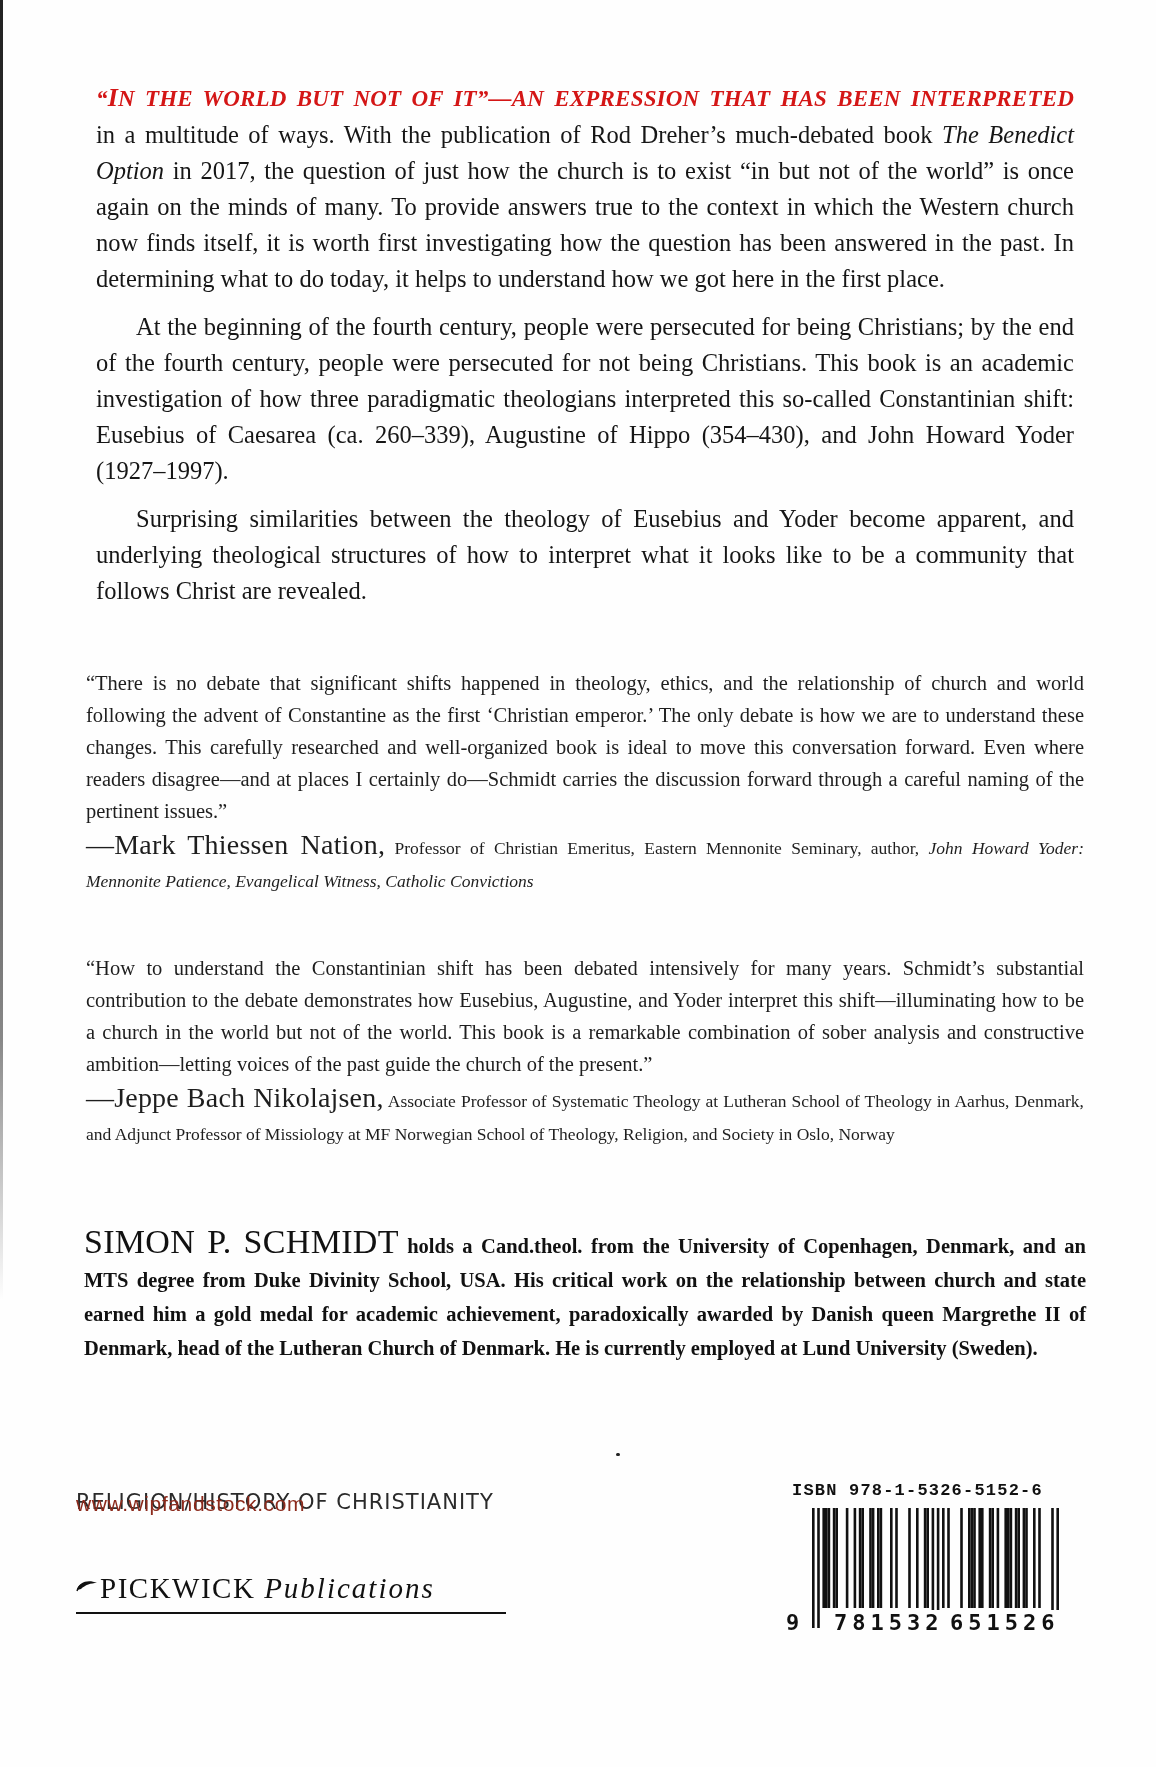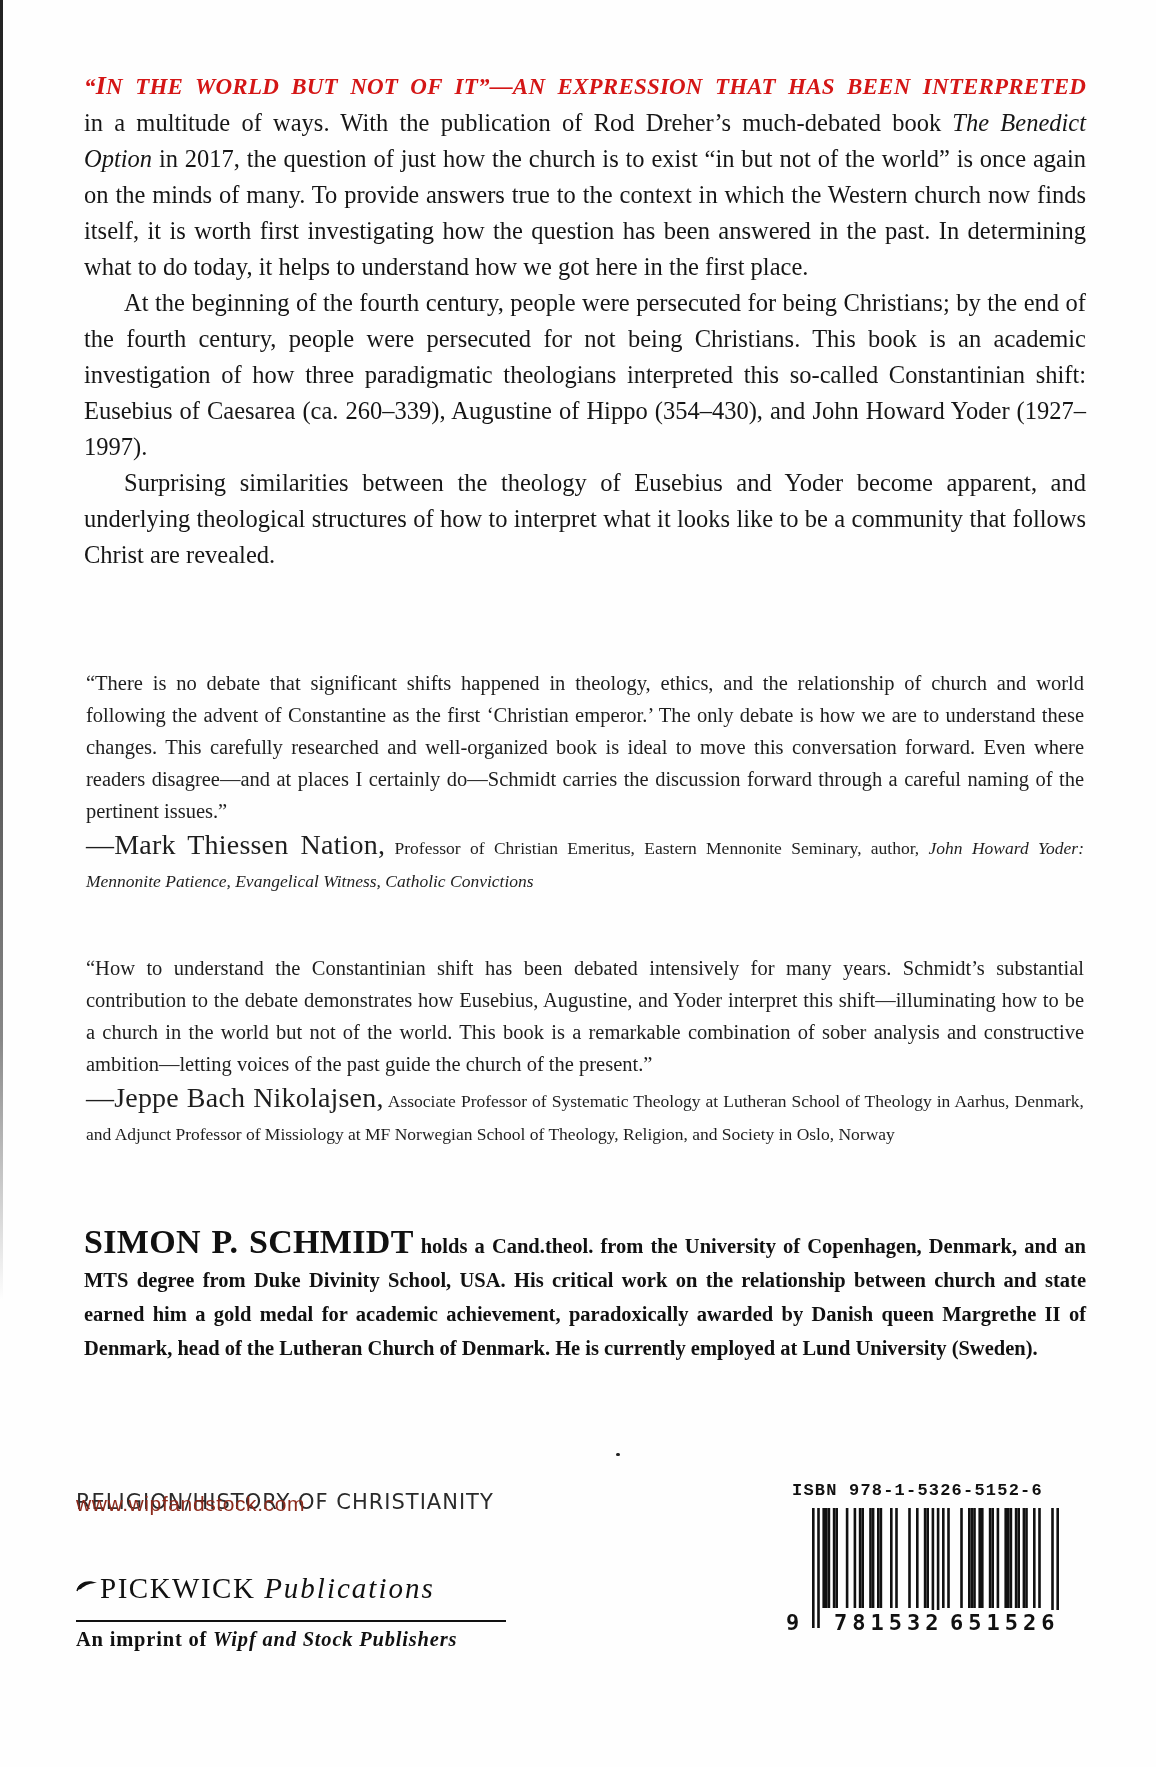--- a/index.html
+++ b/index.html
@@ -9,21 +9,21 @@
   }
   .left-edge {
     position: absolute; left: 0; top: 0; width: 3px; height: 1300px;
     background: linear-gradient(to bottom, #222 0%, #444 50%, #888 80%, rgba(200,200,200,0) 100%);
   }
   .blurb {
     position: absolute; left: 84px; top: 68px; width: 1002px;
     font-family: "Liberation Serif", serif; font-size: 24.5px; line-height: 36px;
     text-align: justify; color: #161616;
   }
-  .blurb p { margin: 0; }
+  .blurb p { margin: 12px; }
   .blurb p.indent { text-indent: 40px; margin-top: 0; }
   .lead {
     color: #d41616; font-style: italic; font-weight: bold; font-size: 23px;
     letter-spacing: 0.2px; display: block; text-align: justify; text-align-last: justify;
   }
   .lead .sc-big { font-size: 26px; }
   .blurb em { font-style: italic; }
 
   .praise {
     position: absolute; left: 84px; width: 1002px;
@@ -36,38 +36,38 @@
   .praise .cred { font-size: 17.5px; }
   #praise1 { top: 665px; }
   #praise2 { top: 950px; }
 
   .bio {
     position: absolute; left: 84px; top: 1225px; width: 1002px;
     font-family: "Liberation Serif", serif; font-size: 20.5px; line-height: 34px;
     text-align: justify; color: #111; font-weight: bold;
   }
   .bio p { margin: 0; }
-  .bio .bio-name { font-size: 34px; font-weight: bold; letter-spacing: 0.3px; }
+  .bio .bio-name { font-size: 34px; font-weight: normal; letter-spacing: 0.3px; }
 
   .category {
     position: absolute; left: 76px; top: 1490px;
     font-family: "DejaVu Sans", sans-serif; font-size: 21px; letter-spacing: 1px;
     color: #2a2a2a; font-weight: normal;
   }
   .url {
     position: absolute; left: 76px; top: 1492px;
     font-family: Liberation Sans, sans-serif; font-size: 21px; letter-spacing: 0.6px;
     color: #8c2a1c;
   }
   .publisher {
     position: absolute; left: 76px; top: 1572px; width: 430px;
     font-family: "Liberation Serif", serif; color: #111;
   }
   .publisher .logo-line {
-    font-size: 29px; letter-spacing: 1.5px; padding-bottom: 15px;
+    font-size: 29px; letter-spacing: 1.5px; padding-bottom: 7px;
     border-bottom: 2px solid #111; white-space: nowrap;
   }
   .publisher .logo-line .pub-italic { font-style: italic; letter-spacing: 2px; }
   .publisher .leaf { display: inline-block; width: 22px; height: 14px; vertical-align: 6px; margin-right: 2px; }
   .publisher .imprint {
     margin-top: 6px; font-size: 20.5px; letter-spacing: 0.8px; font-weight: bold; white-space: nowrap;
   }
   .publisher .imprint em { font-style: italic; }
 
   .isbn-block { position: absolute; left: 784px; top: 1478px; width: 300px; height: 180px; }
@@ -123,23 +123,20 @@
 <div class="category">RELIGION/HISTORY OF CHRISTIANITY</div>
 <div class="url">www.wipfandstock.com</div>
 
 <div class="publisher">
   <div class="logo-line">
     <svg class="leaf" viewBox="0 0 22 14">
       <path d="M1 12 C3 4, 12 1, 21 5 C15 5, 9 7, 5 11 Z" fill="#111"></path>
       <path d="M1 13 C2 10, 3 8, 5 7" stroke="#111" stroke-width="1.4" fill="none"></path>
     </svg><span>PICKWICK</span>&nbsp;<span class="pub-italic">Publications</span>
   </div>
-  <div class="imprint">
-    <span>An imprint of </span><em>Wipf and Stock Publishers</em>
-  </div>
 </div>
 
 <div class="isbn-block">
   <div class="isbn-text">ISBN 978-1-5326-5152-6</div>
   <svg class="barcode-svg" id="barcode" width="300" height="130">
       <rect x="28.00" y="0" width="2.60" height="120" fill="#111"></rect>
       <rect x="33.20" y="0" width="2.60" height="120" fill="#111"></rect>
       <rect x="38.40" y="0" width="2.60" height="100" fill="#111"></rect>
       <rect x="41.00" y="0" width="2.60" height="100" fill="#111"></rect>
       <rect x="43.60" y="0" width="2.60" height="100" fill="#111"></rect>

